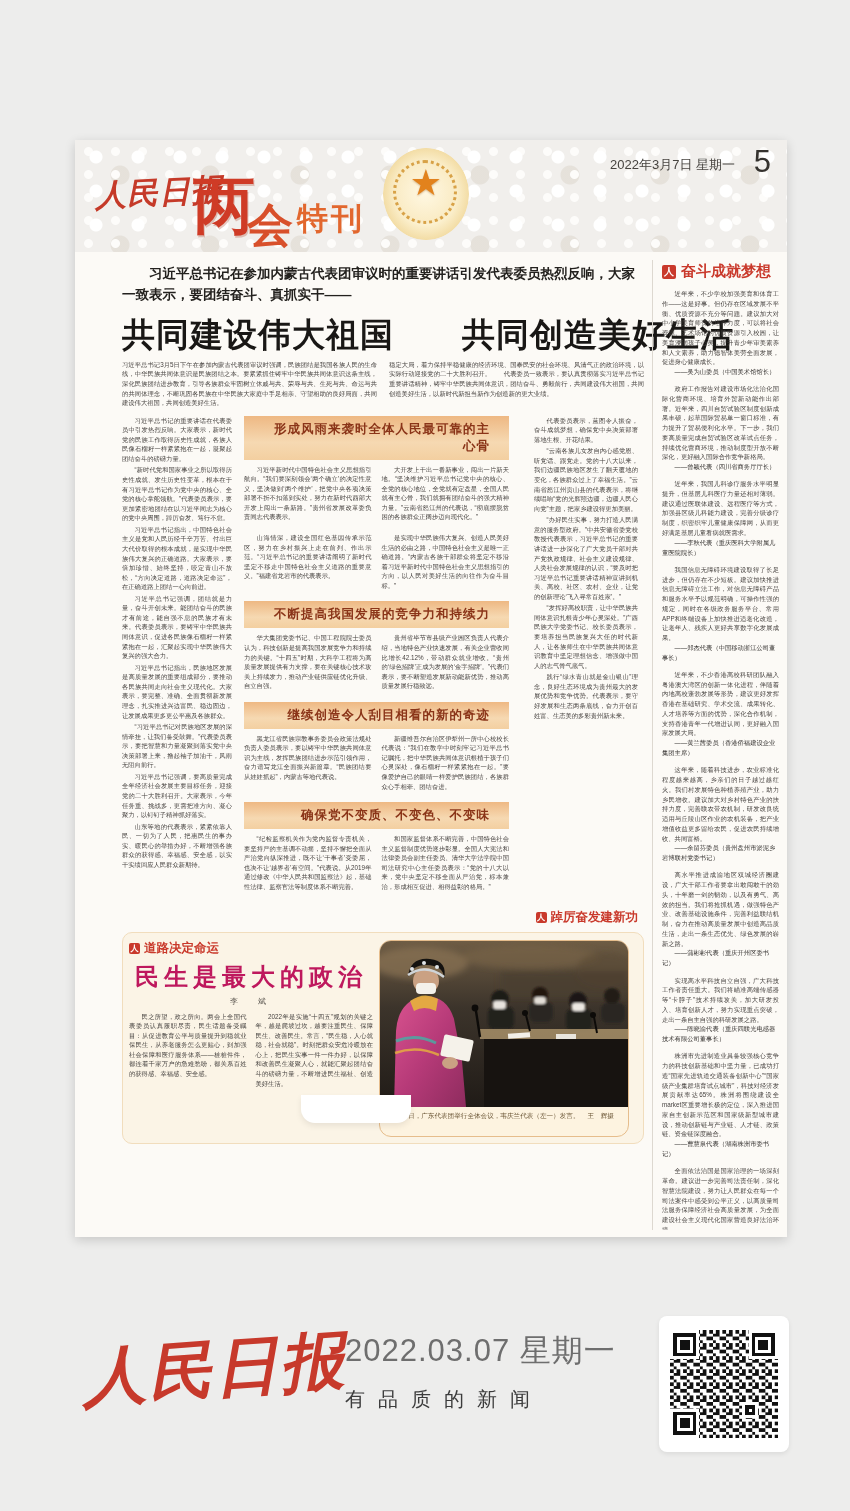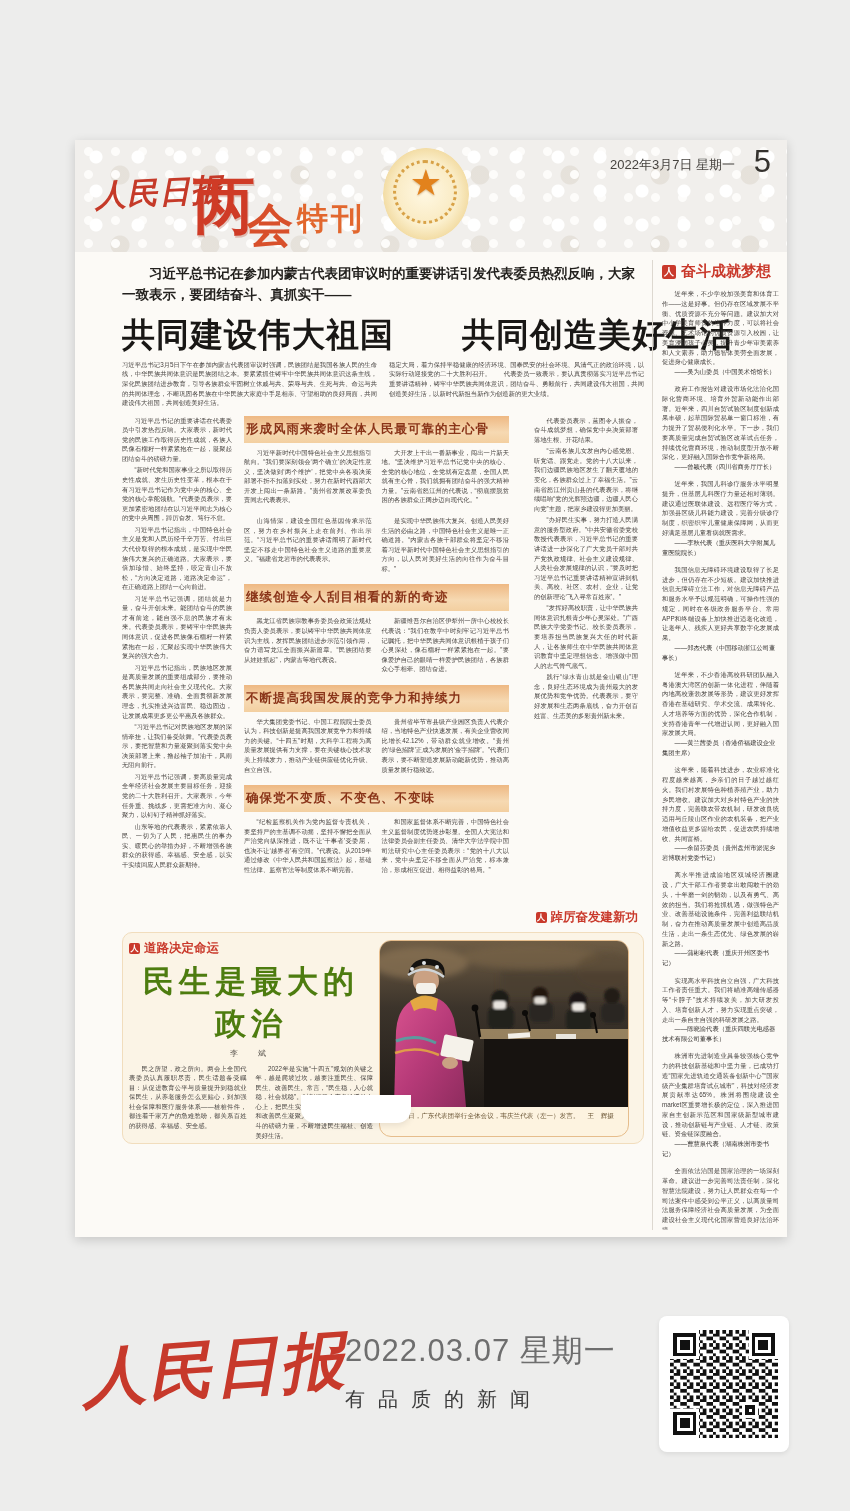--- a/index.html
+++ b/index.html
@@ -49,43 +49,43 @@
   
   .txt, .intro p { font-size:6.3px; line-height:1.52; text-align:justify; color:#474340; }
   .txt p { text-indent:2em; margin-bottom:2px; }
   .article-row { display:flex; height:510px; overflow:hidden; }
   .c1 { width:110px; overflow:hidden; }
   .mid { width:265px; margin-left:12px; }
   .c4 { width:104px; margin-left:25px; display:flex; flex-direction:column; }
   .c4 .txt { flex:1; overflow:hidden; }
   .section { margin-bottom:9px; }
   .section-head { background:linear-gradient(180deg,#eeb883 0%, #f6d9b2 60%, #f3cfa0 100%);
-    color:#8a3418; font-size:12.5px; font-weight:bold; text-align:left; letter-spacing:1px;
-    padding:5px 2px; margin-bottom:5px; }
+    color:#8a3418; font-size:12.5px; font-weight:bold; text-align:right; letter-spacing:1px;
+    padding:5px 19px; margin-bottom:5px; }
   .section-cols { display:flex; gap:10px; }
   .section-cols .txt { flex:1; }
   .red-label { display:flex; align-items:center; gap:4px; color:#c9392b; font-weight:bold; }
   .c4-label { font-size:12.5px; justify-content:flex-end; margin-top:6px; white-space:nowrap; }
   .app-icon { display:inline-block; width:11px; height:11px; background:#c9392b; border-radius:2px;
     color:#fff; font-size:8px; line-height:11px; text-align:center; font-weight:bold; flex:none; }
   
   .sb-head { font-size:15px; gap:5px; margin:2px 0 8px; }
   .sb-head .app-icon { width:14px; height:14px; font-size:10px; line-height:14px; }
   .quote { margin-bottom:7px; }
   .quote .q { font-size:6.3px; line-height:1.55; text-align:justify; color:#474340; text-indent:2em; }
   .quote .src { font-size:6.3px; line-height:1.6; color:#353230; text-indent:2em; }
   .sb-note { font-size:6.3px; color:#55514c; text-indent:2em; margin:4px 0 8px; line-height:1.55; }
   .credits { font-size:6.8px; color:#3c3935; text-align:center; line-height:1.8; }
   
   .today-panel { display:flex; margin-top:6px; height:212px; background:#fbf4e6;
     border:1px solid #f1ddbd; border-radius:10px; padding:7px 6px 6px 4px; }
   .talk-left { width:252px; padding:0 6px 0 2px; }
   .talk-label { font-size:12.5px; gap:4px; margin-bottom:4px; }
-  .talk-title { font-family:"Liberation Serif", serif; font-size:31px; font-weight:bold;
-    color:#4d7c0f; text-align:center; letter-spacing:5px; margin:2px 0 3px; }
+  .talk-title { font-family:"Liberation Serif", serif; font-size:24px; font-weight:bold;
+    color:#be185d; text-align:center; letter-spacing:5px; margin:2px 0 3px; }
   .talk-byline { text-align:center; font-size:8px; color:#55504a; letter-spacing:6px; margin-bottom:5px; }
   .talk-cols { display:flex; gap:9px; height:130px; overflow:hidden; }
   .talk-cols .txt { flex:1; }
   .photo-frame { width:250px; border:1px solid #e6bd8c; border-radius:12px; overflow:hidden;
     background:#fdf3e0; }
   .photo-frame svg.photo { display:block; width:248px; height:166px; }
   .caption { font-size:6.6px; color:#6b5636; text-align:center; padding:5px 4px 4px; }
   .caption .credit { margin-left:8px; }
   
   .footer { position:absolute; left:0; top:1290px; width:850px; height:221px; }
@@ -160,38 +160,38 @@
               <div class="section-cols">
                 <div class="txt">
                     <p>山海情深，建设全国红色基因传承示范区，努力在乡村振兴上走在前列、作出示范。“习近平总书记的重要讲话阐明了新时代坚定不移走中国特色社会主义道路的重要意义。”福建省龙岩市的代表表示。</p>
                   </div>
                 <div class="txt">
                     <p>是实现中华民族伟大复兴、创造人民美好生活的必由之路，中国特色社会主义是唯一正确道路。“内蒙古各族干部群众将坚定不移沿着习近平新时代中国特色社会主义思想指引的方向，以人民对美好生活的向往作为奋斗目标。”</p>
                   </div>
               </div>
             </div>
             <div class="section">
+              <div class="section-head">不断提高我国发展的竞争力和持续力</div>
+              <div class="section-cols">
+                <div class="txt">
+                    <p>华大集团党委书记、中国工程院院士委员认为，科技创新是提高我国发展竞争力和持续力的关键。“十四五”时期，大科学工程将为高质量发展提供有力支撑，要在关键核心技术攻关上持续发力，推动产业链供应链优化升级、自立自强。</p>
+                  </div>
+                <div class="txt">
+                    <p>贵州省毕节市县级产业园区负责人代表介绍，当地特色产业快速发展，有关企业营收同比增长42.12%，带动群众就业增收。“贵州的‘绿色招牌’正成为发展的‘金字招牌’。”代表们表示，要不断塑造发展新动能新优势，推动高质量发展行稳致远。</p>
+                  </div>
+              </div>
+            </div>
+            <div class="section">
               <div class="section-head">继续创造令人刮目相看的新的奇迹</div>
               <div class="section-cols">
                 <div class="txt">
                     <p>黑龙江省民族宗教事务委员会政策法规处负责人委员表示，要以铸牢中华民族共同体意识为主线，发挥民族团结进步示范引领作用，奋力谱写龙江全面振兴新篇章。“民族团结要从娃娃抓起”，内蒙古等地代表说。</p>
                   </div>
                 <div class="txt">
                     <p>新疆维吾尔自治区伊犁州一所中心校校长代表说：“我们在教学中时刻牢记习近平总书记嘱托，把中华民族共同体意识根植于孩子们心灵深处，像石榴籽一样紧紧抱在一起。”要像爱护自己的眼睛一样爱护民族团结，各族群众心手相牵、团结奋进。</p>
-                  </div>
-              </div>
-            </div>
-            <div class="section">
-              <div class="section-head">不断提高我国发展的竞争力和持续力</div>
-              <div class="section-cols">
-                <div class="txt">
-                    <p>华大集团党委书记、中国工程院院士委员认为，科技创新是提高我国发展竞争力和持续力的关键。“十四五”时期，大科学工程将为高质量发展提供有力支撑，要在关键核心技术攻关上持续发力，推动产业链供应链优化升级、自立自强。</p>
-                  </div>
-                <div class="txt">
-                    <p>贵州省毕节市县级产业园区负责人代表介绍，当地特色产业快速发展，有关企业营收同比增长42.12%，带动群众就业增收。“贵州的‘绿色招牌’正成为发展的‘金字招牌’。”代表们表示，要不断塑造发展新动能新优势，推动高质量发展行稳致远。</p>
                   </div>
               </div>
             </div>
             <div class="section">
               <div class="section-head">确保党不变质、不变色、不变味</div>
               <div class="section-cols">
                 <div class="txt">
                     <p>“纪检监察机关作为党内监督专责机关，要坚持严的主基调不动摇，坚持不懈把全面从严治党向纵深推进，既不让‘干事者’受委屈，也决不让‘越界者’有空间。”代表说。从2019年通过修改《中华人民共和国监察法》起，基础性法律、监察官法等制度体系不断完善。</p>
                   </div>
                 <div class="txt">

